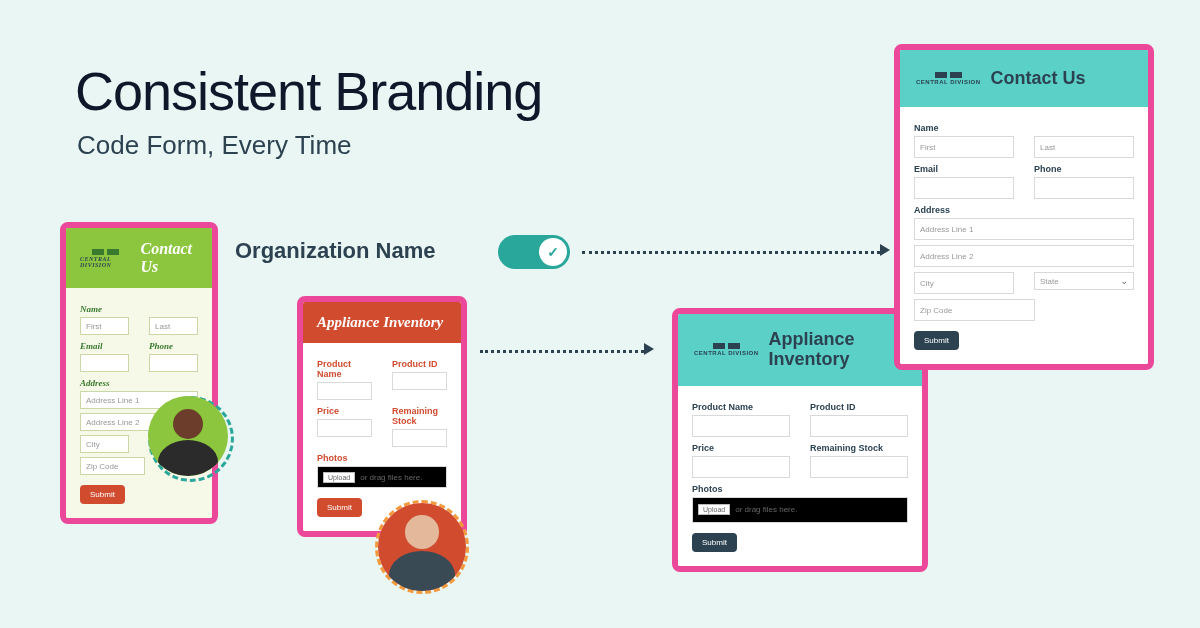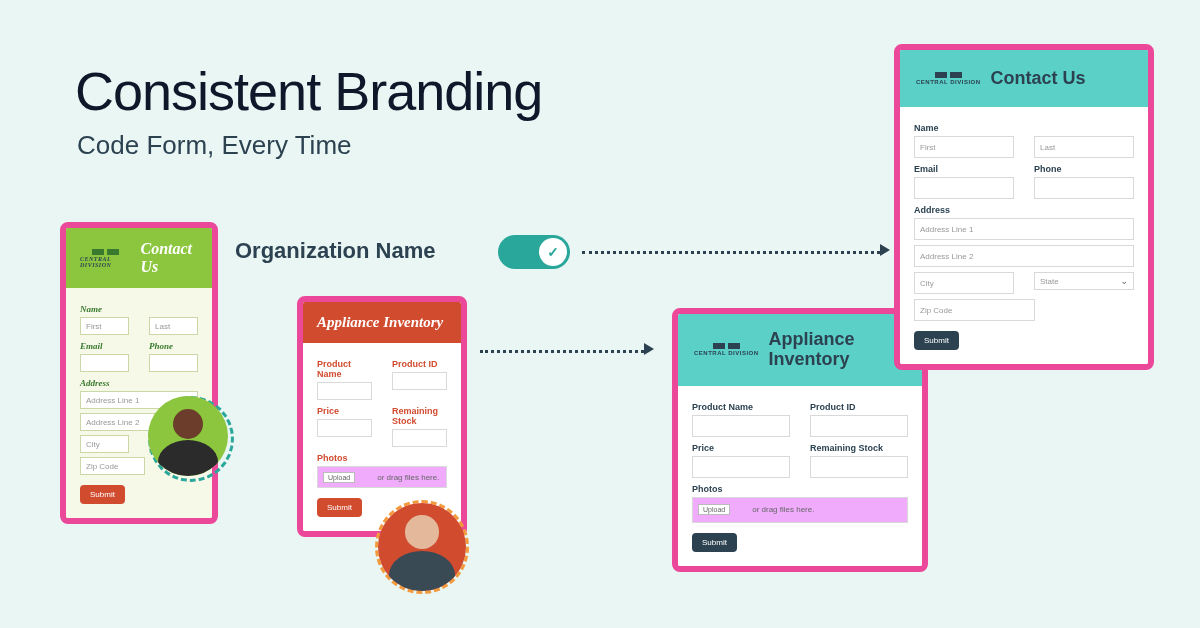--- a/index.html
+++ b/index.html
@@ -64,22 +64,22 @@
   .row { display:flex; gap:20px; }
   .inp {
     flex:1; height:18px; border:1px solid #d9d9d9; background:#fff;
     font-size:8px; color:#999; padding:0 5px; display:flex; align-items:center;
   }
   .btn {
     display:inline-block; padding:5px 10px; font-size:8px;
     background:#2c4251; color:#fff; border-radius:4px; margin-top:10px;
   }
   .upload {
-    height:22px; border:1px solid #d9d9d9; background:#f0abfc;
-    font-size:8px; color:#666; display:flex; align-items:center; padding:4px 5px; gap:22px;
+    height:22px; border:1px solid #d9d9d9; background:#000000;
+    font-size:8px; color:#666; display:flex; align-items:center; padding:4px 5px; gap:5px;
   }
   .upload .ubtn { border:1px solid #bbb; background:#fff; padding:1px 4px; font-size:7px; }
   
   .avatar-ring {
     position:absolute; border-radius:50%;
   }
   .avatar {
     position:absolute; border-radius:50%;
     background:#ddd; display:flex; align-items:flex-end; justify-content:center;
     overflow:hidden;

